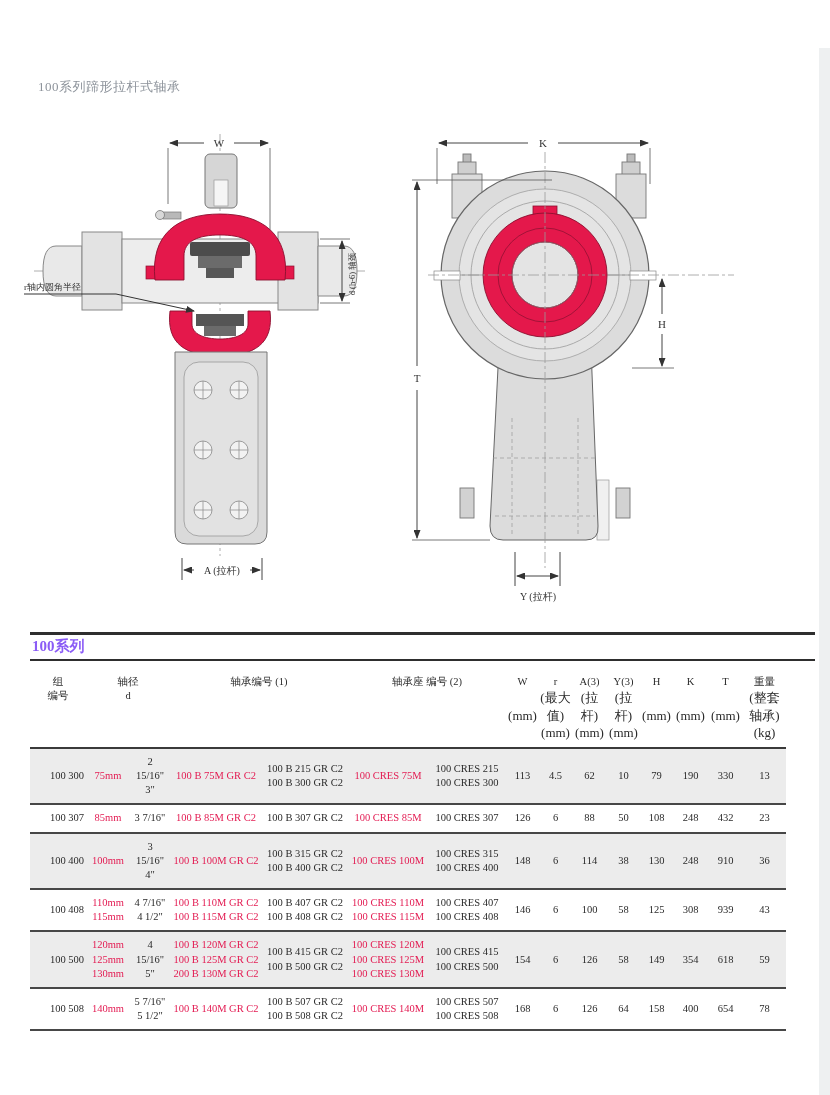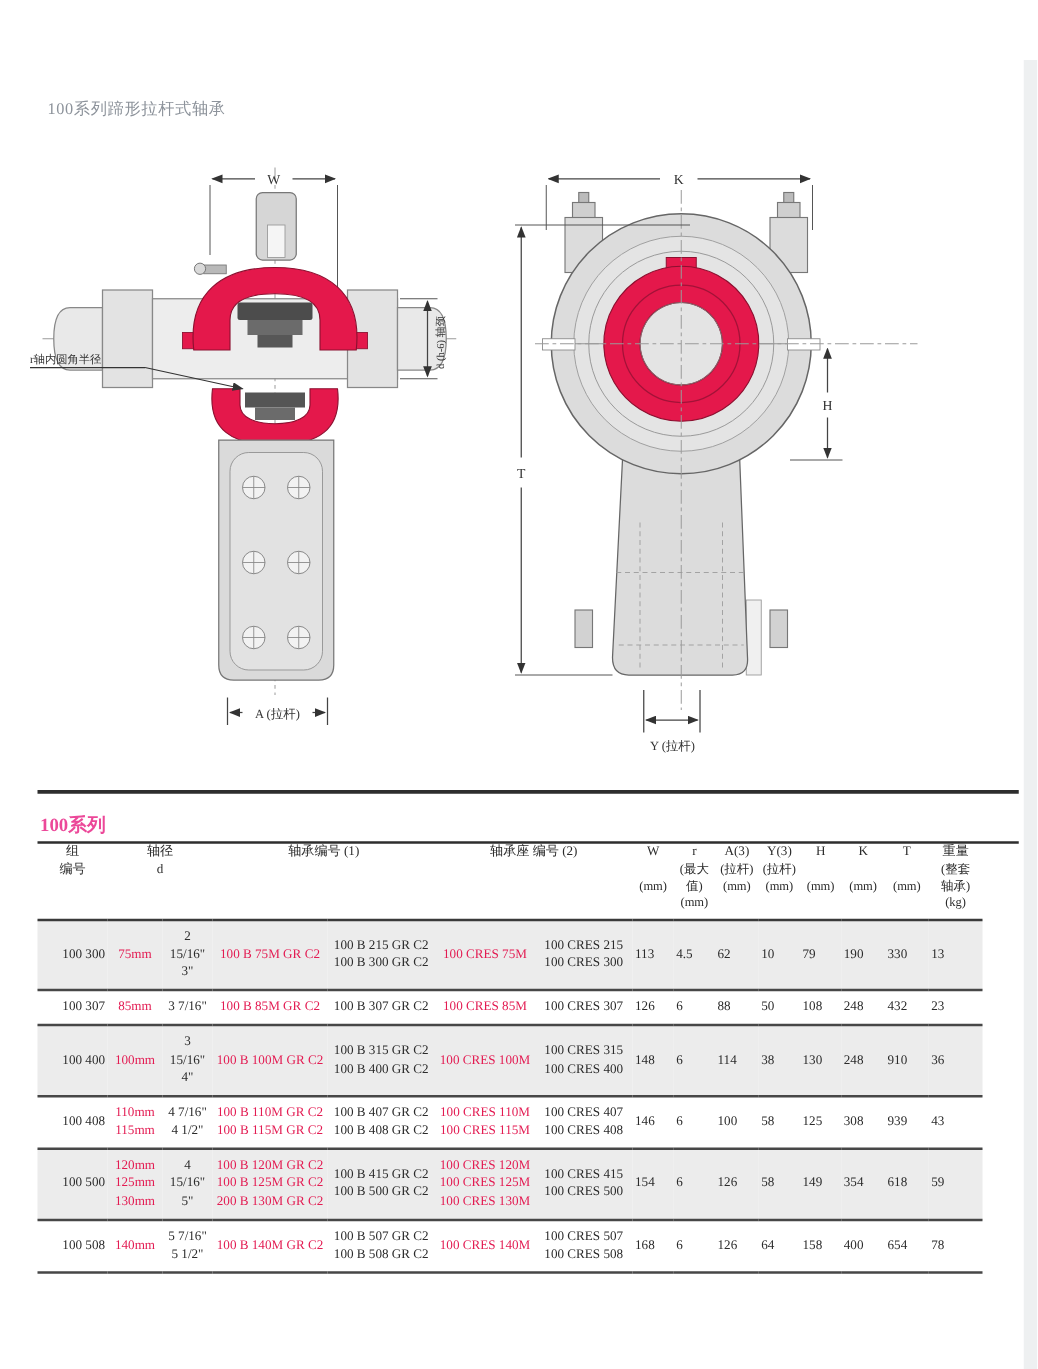--- a/index.html
+++ b/index.html
@@ -7,32 +7,32 @@
         font-family:Liberation Serif, serif;color:#2b2b2b;margin-top:48px;}
   .right-strip{position:absolute;top:0;right:0;width:11px;height:100%;background:#eef0f1;z-index:1;}
   .footer-bar{position:absolute;left:0;bottom:0;width:100%;height:9px;z-index:2;
         background:linear-gradient(to right,#a8adb0 0%,#16181b 5%,#0e1013 36%,#323f4b 40%,#2c3945 78%,#3b4b58 100%);}
   .header-title{position:absolute;left:38px;top:30px;font-size:13px;color:#8d939b;letter-spacing:.5px;}
   .diagrams{position:absolute;left:0;top:80px;width:830px;height:490px;}
   .svg-left{position:absolute;left:20px;top:0;}
   .svg-right{position:absolute;left:400px;top:0;}
   .series-bar{position:absolute;left:30px;top:584px;width:785px;
         border-top:3px solid #2e2e2e;border-bottom:2px solid #2e2e2e;}
-  .series-title{font-size:15px;font-weight:bold;color:#ec4899;padding:16px 0 3px 2px;}
+  .series-title{font-size:15px;font-weight:bold;color:#8b5cf6;padding:2px 0 3px 2px;}
   table.spec{position:absolute;left:30px;top:624px;width:756px;border-collapse:collapse;
         font-size:10.5px;color:#2b2b2b;table-layout:fixed;}
   table.spec th{font-weight:normal;vertical-align:top;padding:3px 1px 5px 1px;line-height:1.35;
         text-align:center;border-bottom:2.5px solid #3a3a3a;}
-  table.spec th .sub{font-size:10px;}
+  table.spec th .sub{font-size:13px;}
   table.spec td{vertical-align:middle;padding:6px 2px;line-height:1.35;border-top:2px solid #474747;}
   table.spec tr.shaded td{background:#ececec;}
   table.spec tbody tr:last-child td{border-bottom:2px solid #474747;}
   .c-left{text-align:center;padding-left:3px;}
   .c-ctr{text-align:center;}
-  .c-num{}
+  .c-num{text-align:center;}
   .c-group{text-align:right;padding-left:5px;}
   .c-red{color:#e31b52;}
   svg text{fill:#333;}
   .dim{stroke:#444;stroke-width:1;}
   .thin{stroke:#555;stroke-width:.8;}
   .cl{stroke:#9a9a9a;stroke-width:.8;stroke-dasharray:11 3 3 3;}
   .hid{stroke:#9a9a9a;stroke-width:.7;stroke-dasharray:4 3;}
 </style>
 </head>
 <body>

